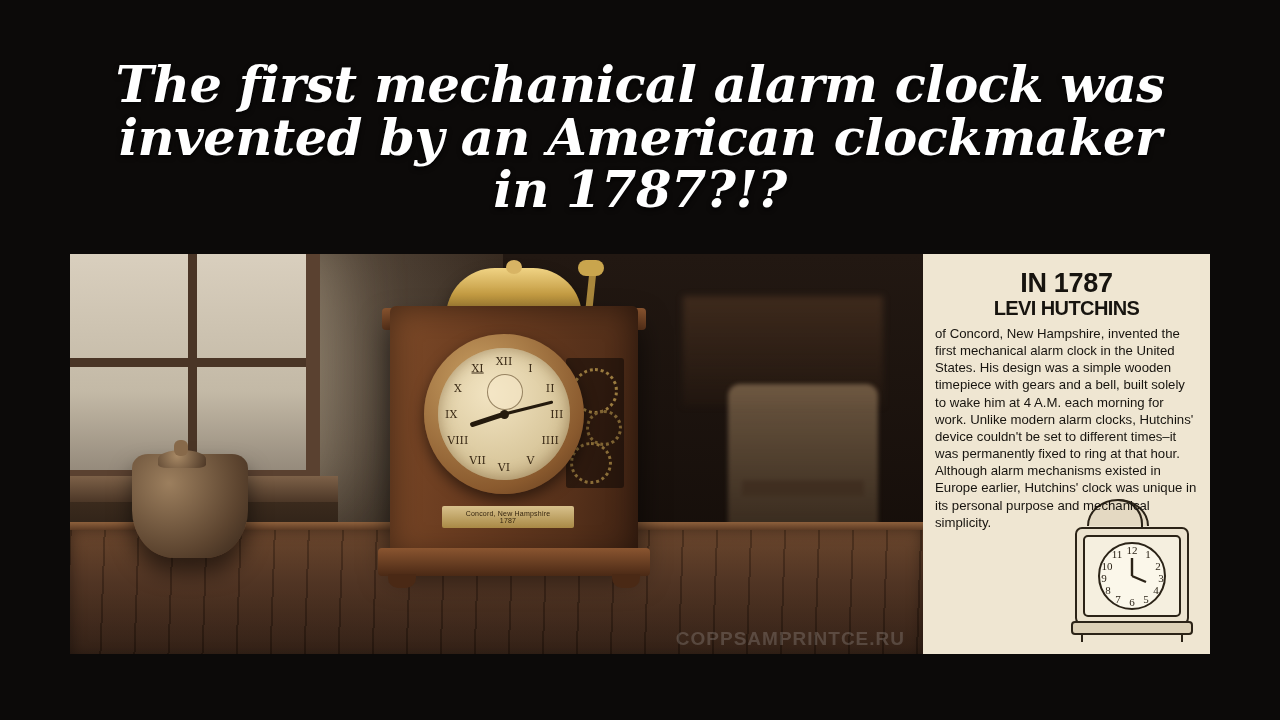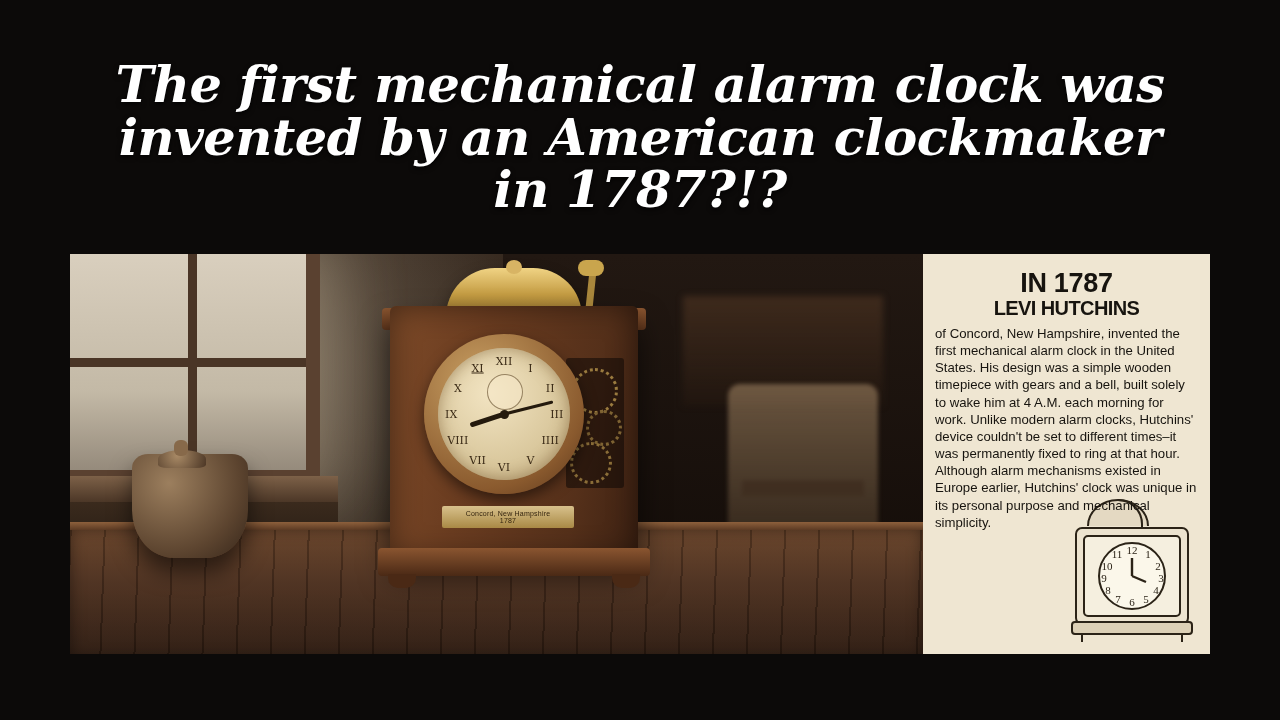--- a/index.html
+++ b/index.html
@@ -420,20 +420,21 @@
             <span>Concord, New Hampshire</span>
             <span>1787</span>
           </div>
         </div>
         <div class="clock-base">
           <div class="foot l"></div>
           <div class="foot r"></div>
         </div>
       </div>
 
+      <div class="watermark">COPPSAMPRINTCE.RU</div>
     </div>
 
     <div class="clipping">
       <div class="clip-h1">IN 1787</div>
       <div class="clip-h2">LEVI HUTCHINS</div>
       <div class="clip-body">of Concord, New Hampshire, invented the first mechanical alarm clock in the United States. His design was a simple wooden timepiece with gears and a bell, built solely to wake him at 4 A.M. each morning for work. Unlike modern alarm clocks, Hutchins' device couldn't be set to different times–it was permanently fixed to ring at that hour. Although alarm mechanisms existed in Europe earlier, Hutchins' clock was unique in its personal purpose and mechanical simplicity.</div>
 
       <svg class="clip-illus" viewBox="0 0 148 178">
         <g fill="none" stroke="#2b2317" stroke-width="2">
           <path d="M30 56 a30 26 0 0 1 60 0" fill="#e4d9c2"></path>

